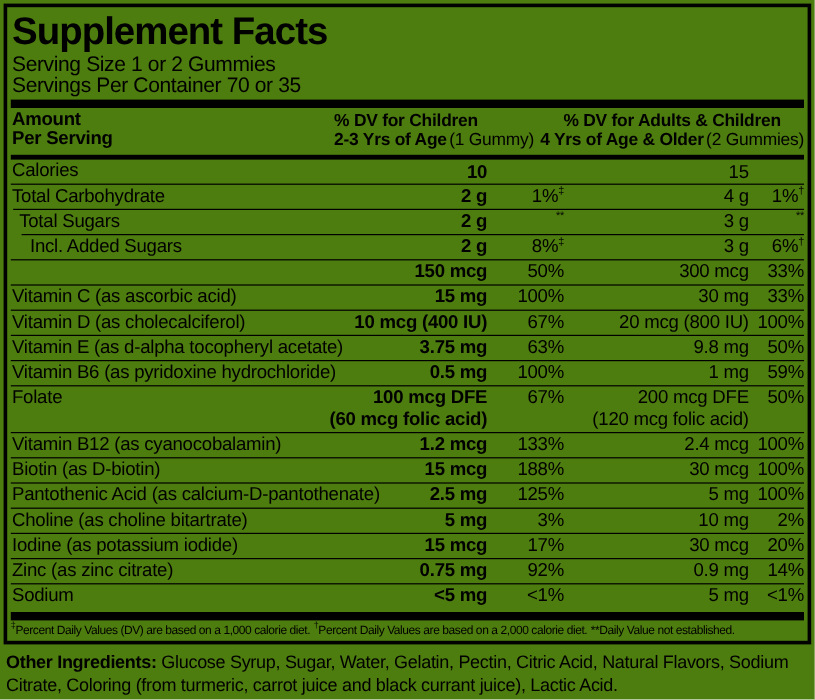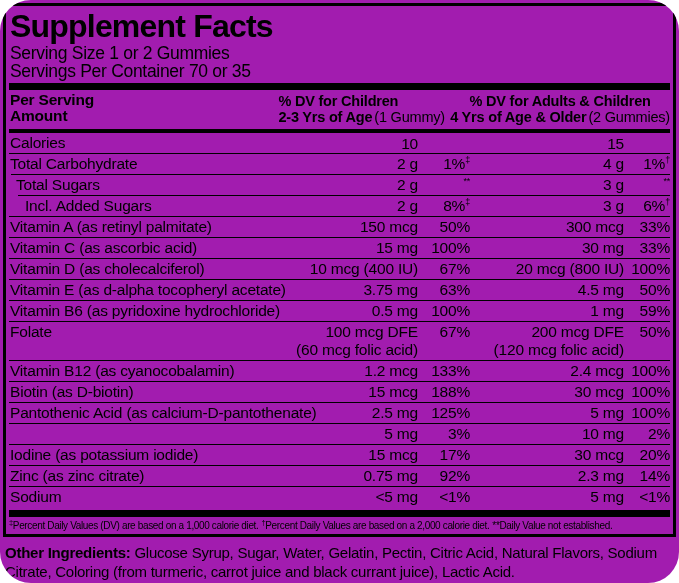--- a/index.html
+++ b/index.html
@@ -1,19 +1,19 @@
 <!DOCTYPE html>
 <html><head>
 <meta charset="utf-8">
 <style>
   * { margin:0; padding:0; box-sizing:border-box; }
   html,body { background:#fff; }
   .page {
-    width:679px; height:583px; background:#a21caf; color:#000;
-    font-family:"Liberation Sans", sans-serif; overflow:hidden; position:relative;border-radius:31px;
+    width:679px; height:583px; background:#4d7c0f; color:#000;
+    font-family:"Liberation Sans", sans-serif; overflow:hidden; position:relative;
   }
   .box {
     margin:3px 3px 0 3px;
     border:3px solid #000;
     padding:2px 3px 2px 3px;
   }
   .title {
     font-size:32px; font-weight:bold; letter-spacing:-0.8px;
     line-height:34px; padding:1px 0 1px 1px; white-space:nowrap;
   }
@@ -39,21 +39,21 @@
   .row { position:relative; }
   .rule { border-top:1px solid #000; }
   .ind1 .rule { margin-left:2px; }
   .ind2 .rule { margin-left:9px; }
   .rows .row:first-child .rule { display:none; }
   .rc { padding:1px 0 1px 1px; line-height:18px; min-height:20px; }
   .ind1 .rc { padding-left:7px; }
   .ind2 .rc { padding-left:16px; }
   .tall .rc { min-height:38px; }
   .cell { position:absolute; top:2px; white-space:nowrap; text-align:right; line-height:18px; }
-  .amt1 { right:252px; }
+  .amt1 { right:264px;font-weight:bold; }
   .pct1 { right:200px; }
   .amt2 { right:46px; }
   .pct2 { right:0; }
   .cell .sub { display:block; }
   .cell .sub:empty { display:none; }
   sup.s { font-size:9px; vertical-align:super; line-height:0; }
   .footnote {
     font-size:10px; letter-spacing:-0.35px; white-space:nowrap;
     padding:3px 0 1px 0; line-height:11px;
   }
@@ -68,22 +68,22 @@
 
 <div class="page">
   <div class="box">
     <div class="title">Supplement Facts</div>
     <div class="serving">Serving Size 1 or 2 Gummies</div>
     <div class="serving">Servings Per Container 70 or 35</div>
     <div class="bar bar8"></div>
 
     <div class="hdr">
       <div class="hdr-left">
+        <div>Amount</div>
         <div>Per Serving</div>
-        <div>Amount</div>
       </div>
       <div class="hdr-mid">
         <div class="b">% DV for Children</div>
         <div><span class="b">2-3 Yrs of Age</span><span class="reg">(1 Gummy)</span></div>
       </div>
       <div class="hdr-right">
         <div class="b">% DV for Adults &amp; Children</div>
         <div><span class="b">4 Yrs of Age &amp; Older</span><span class="reg">(2 Gummies)</span></div>
       </div>
     </div>
@@ -126,21 +126,20 @@
       <span class="name">Incl. Added Sugars</span>
       <span class="cell amt1"><span class="a">2 g</span></span>
       <span class="cell pct1"><span class="p">8%</span><sup class="s">‡</sup></span>
       <span class="cell amt2"><span class="a">3 g</span></span>
       <span class="cell pct2"><span class="p">6%</span><sup class="s">†</sup></span>
     </div>
   </div>
         <div class="row ind0">
     <div class="rule"></div>
     <div class="rc">
-      <span class="name">Vitamin A (as retinyl palmitate)</span>
       <span class="cell amt1"><span class="a">150 mcg</span></span>
       <span class="cell pct1"><span class="p">50%</span><sup class="s"></sup></span>
       <span class="cell amt2"><span class="a">300 mcg</span></span>
       <span class="cell pct2"><span class="p">33%</span><sup class="s"></sup></span>
     </div>
   </div>
         <div class="row ind0">
     <div class="rule"></div>
     <div class="rc">
       <span class="name">Vitamin C (as ascorbic acid)</span>
@@ -159,21 +158,21 @@
       <span class="cell amt2"><span class="a">20 mcg (800 IU)</span></span>
       <span class="cell pct2"><span class="p">100%</span><sup class="s"></sup></span>
     </div>
   </div>
         <div class="row ind0">
     <div class="rule"></div>
     <div class="rc">
       <span class="name">Vitamin E (as d-alpha tocopheryl acetate)</span>
       <span class="cell amt1"><span class="a">3.75 mg</span></span>
       <span class="cell pct1"><span class="p">63%</span><sup class="s"></sup></span>
-      <span class="cell amt2"><span class="a">4.5 mg</span></span>
+      <span class="cell amt2"><span class="a">9.8 mg</span></span>
       <span class="cell pct2"><span class="p">50%</span><sup class="s"></sup></span>
     </div>
   </div>
         <div class="row ind0">
     <div class="rule"></div>
     <div class="rc">
       <span class="name">Vitamin B6 (as pyridoxine hydrochloride)</span>
       <span class="cell amt1"><span class="a">0.5 mg</span></span>
       <span class="cell pct1"><span class="p">100%</span><sup class="s"></sup></span>
       <span class="cell amt2"><span class="a">1 mg</span></span>
@@ -216,20 +215,21 @@
       <span class="name">Pantothenic Acid (as calcium-D-pantothenate)</span>
       <span class="cell amt1"><span class="a">2.5 mg</span></span>
       <span class="cell pct1"><span class="p">125%</span><sup class="s"></sup></span>
       <span class="cell amt2"><span class="a">5 mg</span></span>
       <span class="cell pct2"><span class="p">100%</span><sup class="s"></sup></span>
     </div>
   </div>
         <div class="row ind0">
     <div class="rule"></div>
     <div class="rc">
+      <span class="name">Choline (as choline bitartrate)</span>
       <span class="cell amt1"><span class="a">5 mg</span></span>
       <span class="cell pct1"><span class="p">3%</span><sup class="s"></sup></span>
       <span class="cell amt2"><span class="a">10 mg</span></span>
       <span class="cell pct2"><span class="p">2%</span><sup class="s"></sup></span>
     </div>
   </div>
         <div class="row ind0">
     <div class="rule"></div>
     <div class="rc">
       <span class="name">Iodine (as potassium iodide)</span>
@@ -238,21 +238,21 @@
       <span class="cell amt2"><span class="a">30 mcg</span></span>
       <span class="cell pct2"><span class="p">20%</span><sup class="s"></sup></span>
     </div>
   </div>
         <div class="row ind0">
     <div class="rule"></div>
     <div class="rc">
       <span class="name">Zinc (as zinc citrate)</span>
       <span class="cell amt1"><span class="a">0.75 mg</span></span>
       <span class="cell pct1"><span class="p">92%</span><sup class="s"></sup></span>
-      <span class="cell amt2"><span class="a">2.3 mg</span></span>
+      <span class="cell amt2"><span class="a">0.9 mg</span></span>
       <span class="cell pct2"><span class="p">14%</span><sup class="s"></sup></span>
     </div>
   </div>
         <div class="row ind0">
     <div class="rule"></div>
     <div class="rc">
       <span class="name">Sodium</span>
       <span class="cell amt1"><span class="a">&lt;5 mg</span></span>
       <span class="cell pct1"><span class="p">&lt;1%</span><sup class="s"></sup></span>
       <span class="cell amt2"><span class="a">5 mg</span></span>

